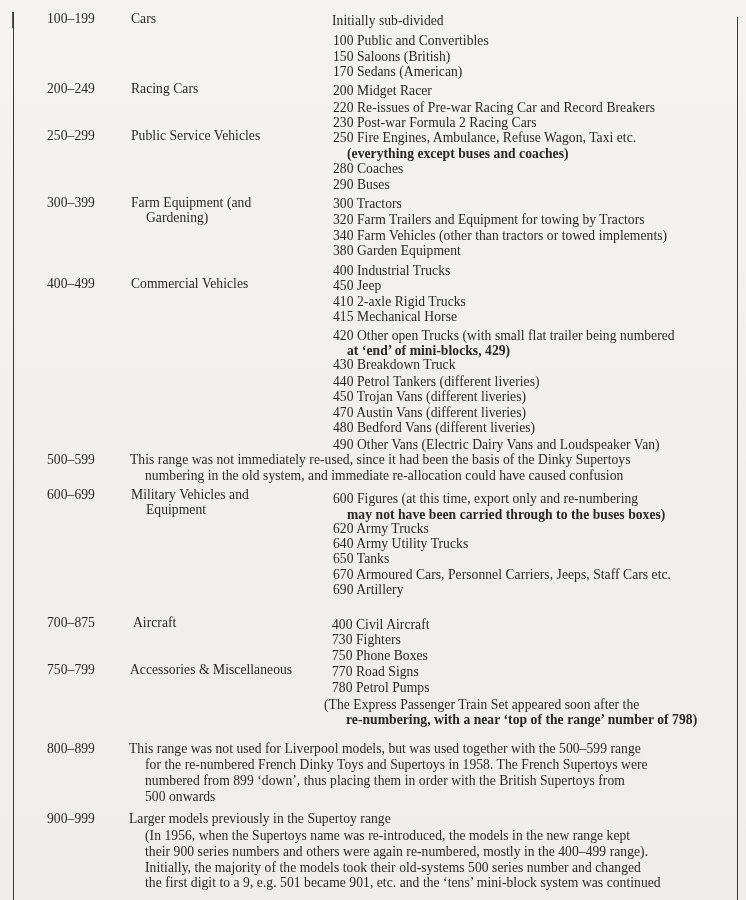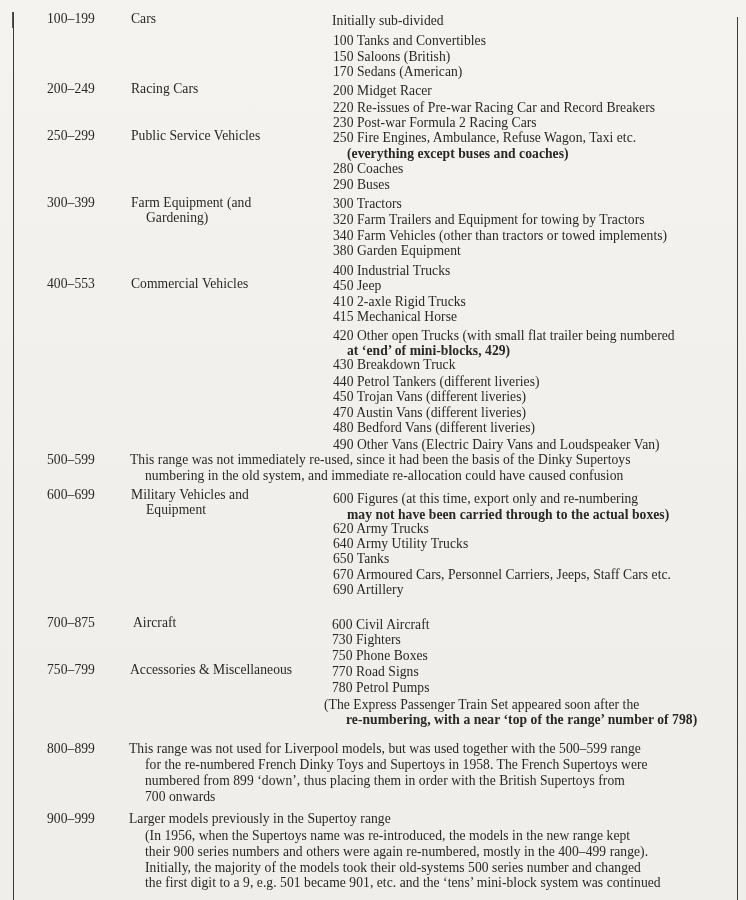--- a/index.html
+++ b/index.html
@@ -59,21 +59,21 @@
 
 <div class="page">
   <div class="rule-left-top"></div>
   <div class="rule-left"></div>
   <div class="rule-right"></div>
 
   <div>
     <div class="line range" style="top:11px">100–199</div>
     <div class="line cat" style="top:11px">Cars</div>
     <div class="line sub" style="top:13px; left:332px">Initially sub-divided</div>
-    <div class="line sub" style="top:33px">100 Tanks and Convertibles</div>
+    <div class="line sub" style="top:33px">100 Public and Convertibles</div>
     <div class="line sub" style="top:49px">150 Saloons (British)</div>
     <div class="line sub" style="top:64px">170 Sedans (American)</div>
   </div>
 
   <div>
     <div class="line range" style="top:81px">200–249</div>
     <div class="line cat" style="top:81px">Racing Cars</div>
     <div class="line sub" style="top:83px">200 Midget Racer</div>
     <div class="line sub" style="top:100px">220 Re-issues of Pre-war Racing Car and Record Breakers</div>
     <div class="line sub" style="top:115px">230 Post-war Formula 2 Racing Cars</div>
@@ -92,21 +92,21 @@
     <div class="line range" style="top:195px">300–399</div>
     <div class="line cat" style="top:195px">Farm Equipment (and</div>
     <div class="line cat2" style="top:210px">Gardening)</div>
     <div class="line sub" style="top:196px">300 Tractors</div>
     <div class="line sub" style="top:212px">320 Farm Trailers and Equipment for towing by Tractors</div>
     <div class="line sub" style="top:228px">340 Farm Vehicles (other than tractors or towed implements)</div>
     <div class="line sub" style="top:243px">380 Garden Equipment</div>
   </div>
 
   <div>
-    <div class="line range" style="top:276px">400–553</div>
+    <div class="line range" style="top:276px">400–499</div>
     <div class="line cat" style="top:276px">Commercial Vehicles</div>
     <div class="line sub" style="top:263px">400 Industrial Trucks</div>
     <div class="line sub" style="top:278px">450 Jeep</div>
     <div class="line sub" style="top:294px">410 2-axle Rigid Trucks</div>
     <div class="line sub" style="top:309px">415 Mechanical Horse</div>
     <div class="line sub" style="top:328px">420 Other open Trucks (with small flat trailer being numbered</div>
     <div class="line sub2" style="top:343px">at ‘end’ of mini-blocks, 429)</div>
     <div class="line sub" style="top:357px">430 Breakdown Truck</div>
     <div class="line sub" style="top:374px">440 Petrol Tankers (different liveries)</div>
     <div class="line sub" style="top:389px">450 Trojan Vans (different liveries)</div>
@@ -119,51 +119,51 @@
     <div class="line range" style="top:452px">500–599</div>
     <div class="line wide" style="top:452px">This range was not immediately re-used, since it had been the basis of the Dinky Supertoys</div>
     <div class="line wide2" style="top:468px">numbering in the old system, and immediate re-allocation could have caused confusion</div>
   </div>
 
   <div>
     <div class="line range" style="top:487px">600–699</div>
     <div class="line cat" style="top:487px">Military Vehicles and</div>
     <div class="line cat2" style="top:502px">Equipment</div>
     <div class="line sub" style="top:491px">600 Figures (at this time, export only and re-numbering</div>
-    <div class="line sub2" style="top:507px">may not have been carried through to the actual boxes)</div>
+    <div class="line sub2" style="top:507px">may not have been carried through to the buses boxes)</div>
     <div class="line sub" style="top:521px">620 Army Trucks</div>
     <div class="line sub" style="top:536px">640 Army Utility Trucks</div>
     <div class="line sub" style="top:551px">650 Tanks</div>
     <div class="line sub" style="top:567px">670 Armoured Cars, Personnel Carriers, Jeeps, Staff Cars etc.</div>
     <div class="line sub" style="top:582px">690 Artillery</div>
   </div>
 
   <div>
     <div class="line range" style="top:615px">700–875</div>
     <div class="line cat" style="top:615px; left:133px">Aircraft</div>
-    <div class="line sub" style="top:617px; left:332px">600 Civil Aircraft</div>
+    <div class="line sub" style="top:617px; left:332px">400 Civil Aircraft</div>
     <div class="line sub" style="top:632px; left:332px">730 Fighters</div>
   </div>
 
   <div>
     <div class="line range" style="top:662px">750–799</div>
     <div class="line cat" style="top:662px; left:130px">Accessories &amp; Miscellaneous</div>
     <div class="line sub" style="top:648px; left:332px">750 Phone Boxes</div>
     <div class="line sub" style="top:664px; left:332px">770 Road Signs</div>
     <div class="line sub" style="top:680px; left:332px">780 Petrol Pumps</div>
     <div class="line sub" style="top:697px; left:324px">(The Express Passenger Train Set appeared soon after the</div>
     <div class="line sub2" style="top:712px; left:346px">re-numbering, with a near ‘top of the range’ number of 798)</div>
   </div>
 
   <div>
     <div class="line range" style="top:741px">800–899</div>
     <div class="line wide" style="top:741px; left:129px">This range was not used for Liverpool models, but was used together with the 500–599 range</div>
     <div class="line wide2" style="top:757px">for the re-numbered French Dinky Toys and Supertoys in 1958. The French Supertoys were</div>
     <div class="line wide2" style="top:773px">numbered from 899 ‘down’, thus placing them in order with the British Supertoys from</div>
-    <div class="line wide2" style="top:789px">700 onwards</div>
+    <div class="line wide2" style="top:789px">500 onwards</div>
   </div>
 
   <div>
     <div class="line range" style="top:811px">900–999</div>
     <div class="line wide" style="top:811px; left:129px">Larger models previously in the Supertoy range</div>
     <div class="line wide2" style="top:828px">(In 1956, when the Supertoys name was re-introduced, the models in the new range kept</div>
     <div class="line wide2" style="top:844px">their 900 series numbers and others were again re-numbered, mostly in the 400–499 range).</div>
     <div class="line wide2" style="top:860px">Initially, the majority of the models took their old-systems 500 series number and changed</div>
     <div class="line wide2" style="top:875px">the first digit to a 9, e.g. 501 became 901, etc. and the ‘tens’ mini-block system was continued</div>
   </div>

